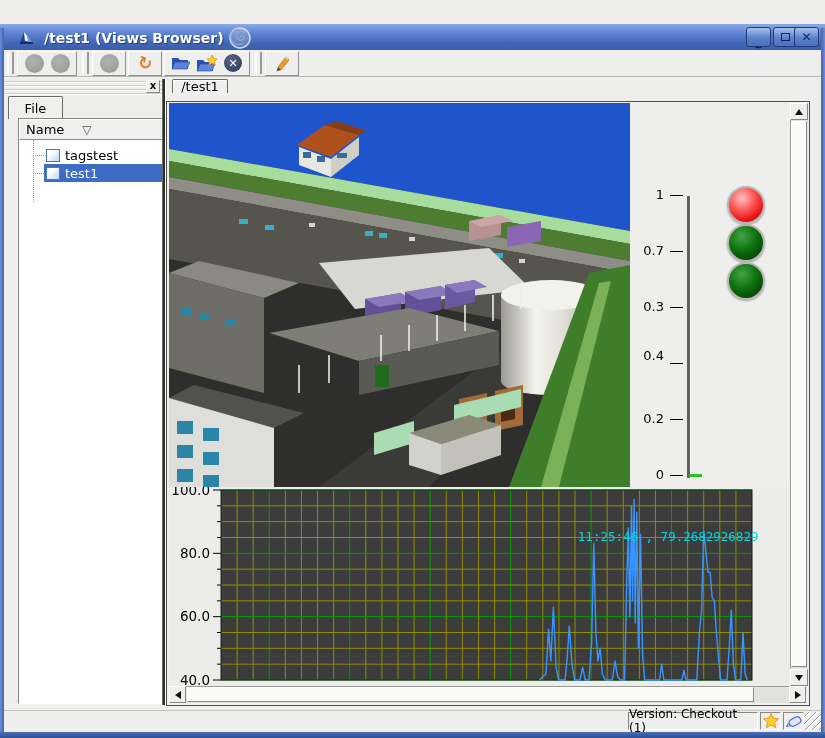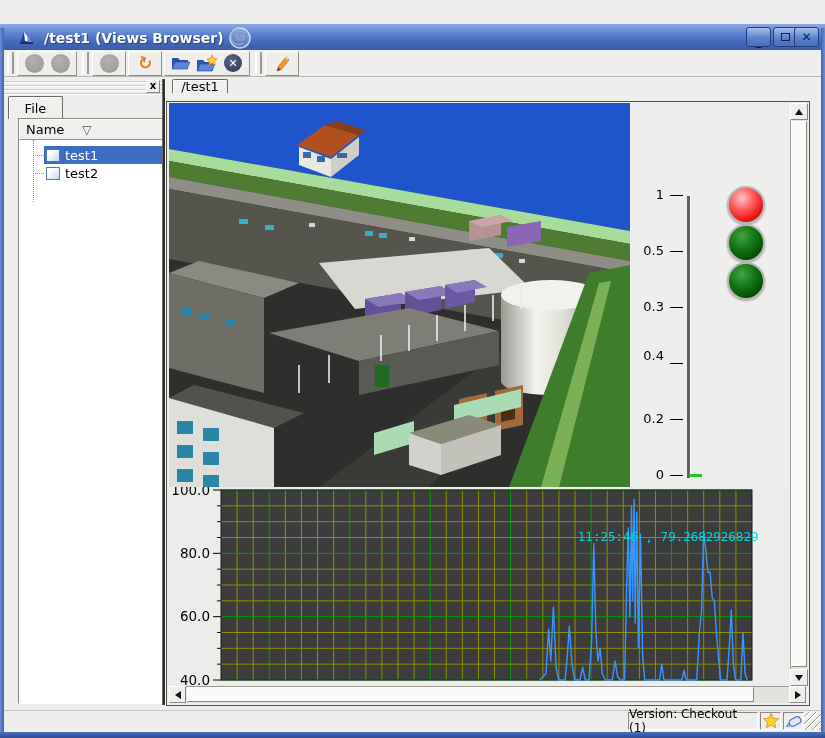--- a/index.html
+++ b/index.html
@@ -162,30 +162,30 @@
 
   <div class="tree-frame">
     <div class="tree-header">
       <span>Name</span>
       <span class="sort-ind">▽</span>
     </div>
     <div class="tree-rows">
       <div class="tree-vline"></div>
       <div class="tree-row">
         <div class="tree-stub"></div>
+        <div class="row-body">
+          <div class="file-icon"></div>
+          <span>tagstest</span>
+        </div>
+      </div>
+      <div class="tree-row">
+        <div class="tree-stub"></div>
         <div class="row-body sel">
           <div class="file-icon"></div>
           <span>test1</span>
-        </div>
-      </div>
-      <div class="tree-row">
-        <div class="tree-stub"></div>
-        <div class="row-body">
-          <div class="file-icon"></div>
-          <span>test2</span>
         </div>
       </div>
     </div>
   </div>
   <div class="splitter"></div>
 
   <div class="main-tab">
       <span>/test1</span>
     </div>
   <div class="main-frame"></div>
@@ -296,21 +296,21 @@
       <line x1="324" y1="192" x2="324" y2="218"></line>
         <line x1="352" y1="182" x2="352" y2="206"></line>
       <line x1="160" y1="252" x2="160" y2="280"></line>
         <line x1="130" y1="262" x2="130" y2="290"></line>
     </g>
   </svg>
 
   <div class="right-panel"></div>
 
   <div class="sc-lbl" style="top:187px">1</div>
-  <div class="sc-lbl" style="top:243px">0.5</div>
+  <div class="sc-lbl" style="top:243px">0.7</div>
   <div class="sc-lbl" style="top:299px">0.3</div>
   <div class="sc-lbl" style="top:348px">0.4</div>
   <div class="sc-lbl" style="top:411px">0.2</div>
   <div class="sc-lbl" style="top:467px">0</div>
   <div class="sc-tick" style="top:195px"></div>
   <div class="sc-tick" style="top:251px"></div>
   <div class="sc-tick" style="top:307px"></div>
   <div class="sc-tick" style="top:363px"></div>
   <div class="sc-tick" style="top:419px"></div>
   <div class="sc-tick" style="top:475px"></div>

